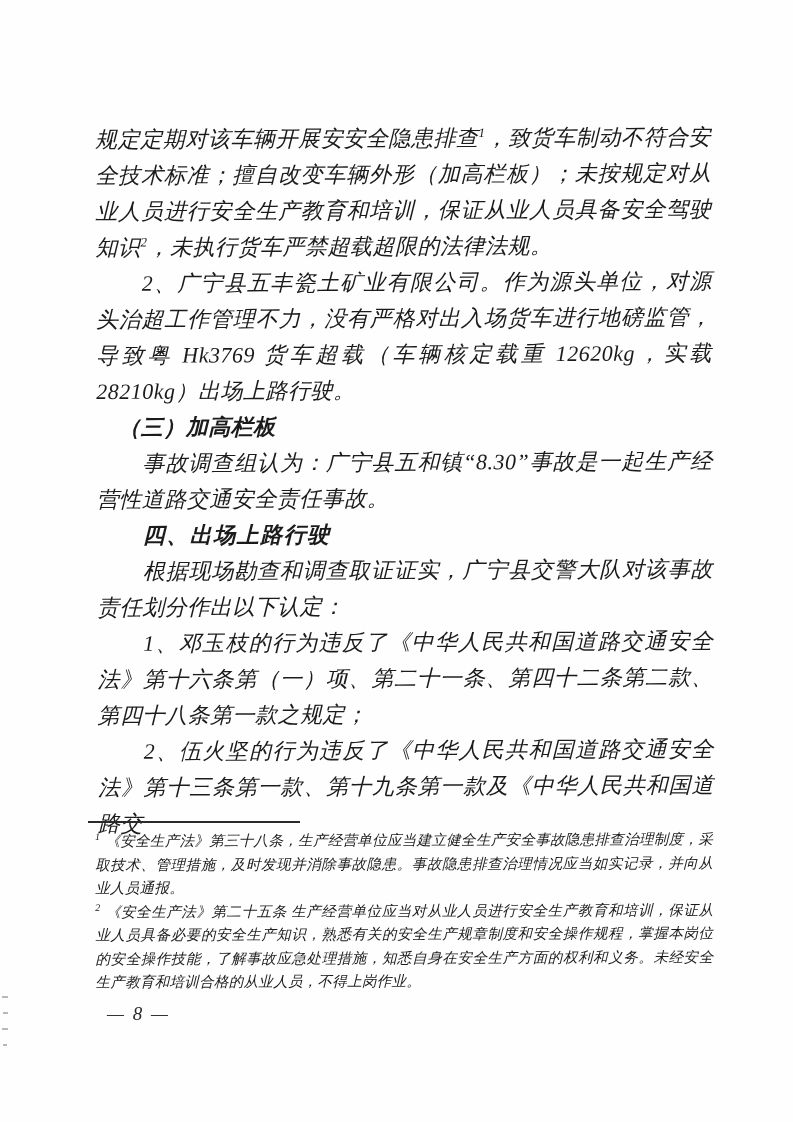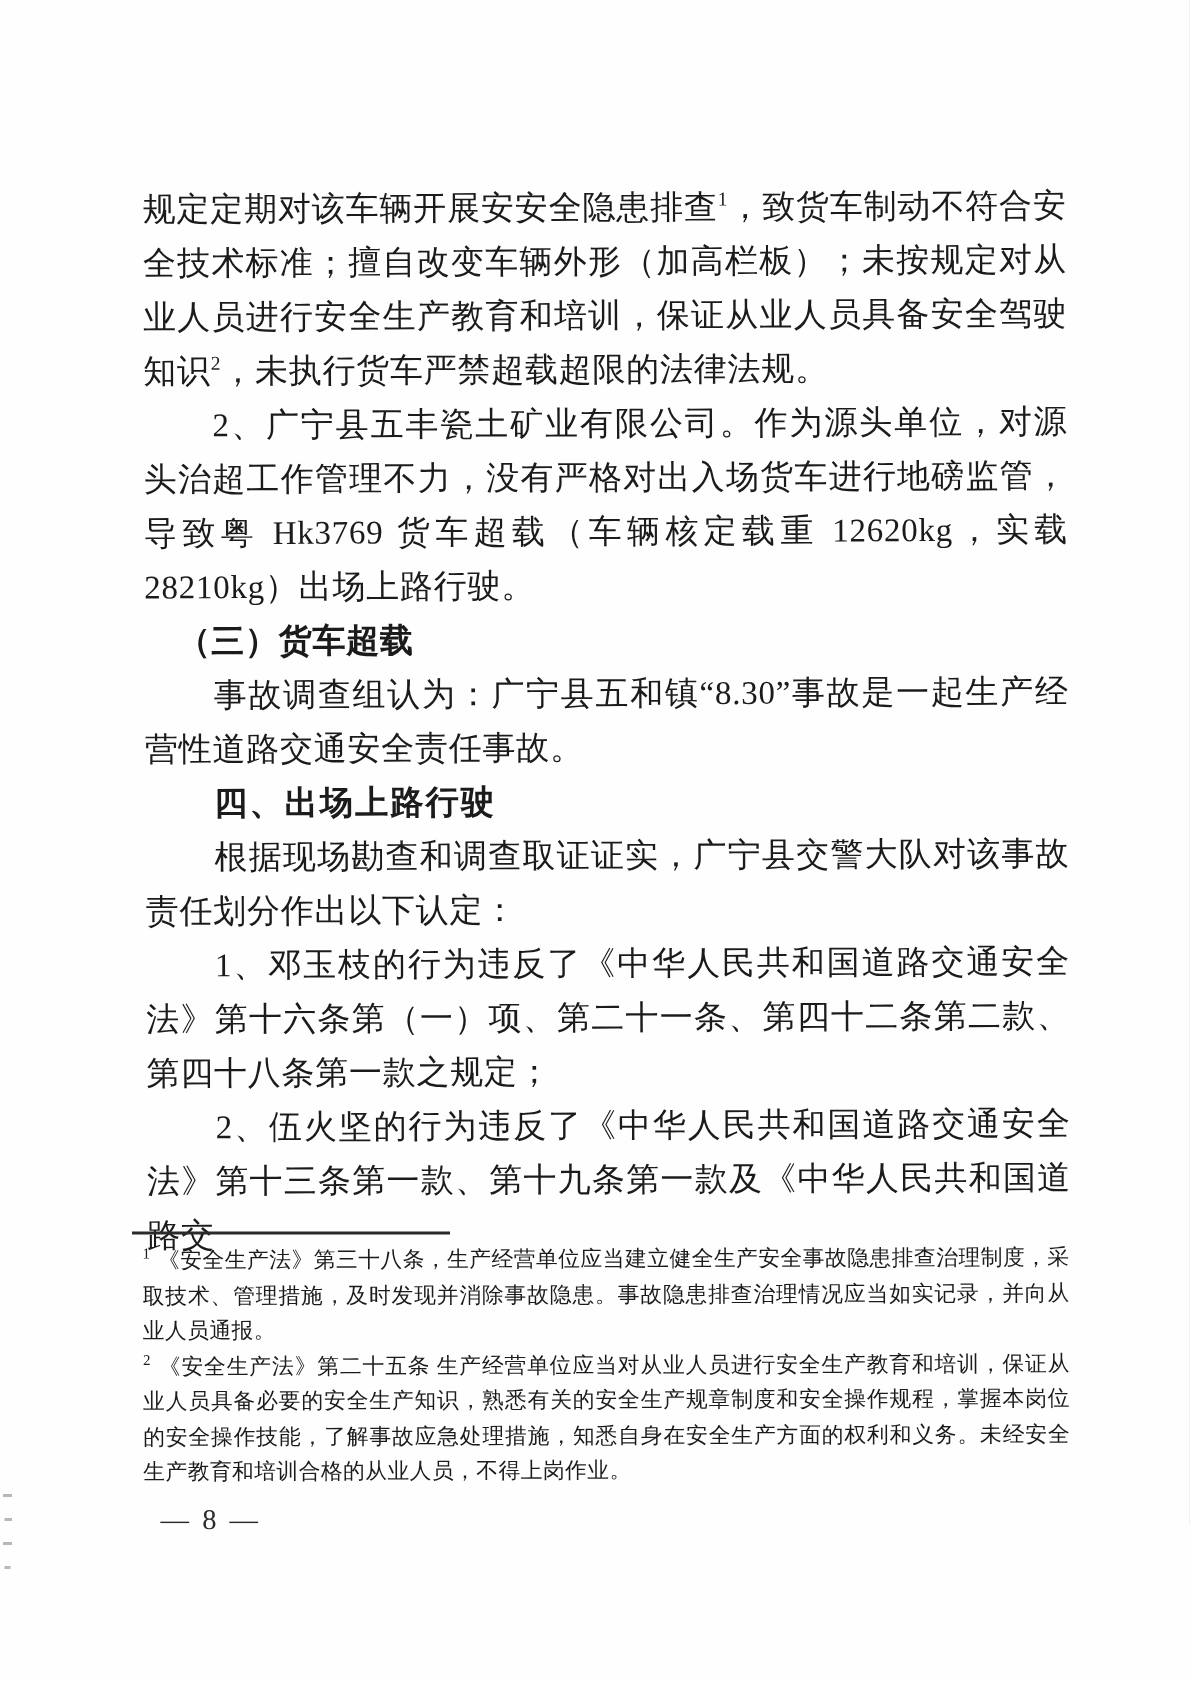--- a/index.html
+++ b/index.html
@@ -5,20 +5,21 @@
   html, body { margin: 0; padding: 0; background: #e8e8e8; }
   .page {
     position: relative;
     width: 793px;
     height: 1122px;
     margin: 0 auto;
     background: #fefefe;
     overflow: hidden;
     font-family: "Liberation Serif", "DejaVu Serif", serif;
     color: #1b1b1b;
+    font-style: italic;
   }
   .content {
     position: absolute;
     left: 95px;
     top: 122px;
     width: 616px;
     transform: rotate(-0.25deg);
     transform-origin: left top;
   }
   .para {
@@ -90,21 +91,21 @@
   .artifact-4 { left: 3px; top: 1044px; width: 4px; height: 2px; }
 </style>
 </head>
 <body>
 
 <div class="page">
 
   <div class="content">
       <p class="para body indent-0"><span>规定定期对该车辆开展安安全隐患排查</span><sup>1</sup><span>，致货车制动不符合安全技术标准；擅自改变车辆外形（加高栏板）；未按规定对从业人员进行安全生产教育和培训，保证从业人员具备安全驾驶知识</span><sup>2</sup><span>，未执行货车严禁超载超限的法律法规。</span></p>
       <p class="para body indent-2"><span>2、广宁县五丰瓷土矿业有限公司。作为源头单位，对源头治超工作管理不力，没有严格对出入场货车进行地磅监管，导致粤 Hk3769 货车超载（车辆核定载重 12620kg，实载 28210kg）出场上路行驶。</span></p>
-      <p class="para heading-serif indent-1"><span>（三）货车超载</span></p>
+      <p class="para heading-serif indent-1"><span>（三）加高栏板</span></p>
       <p class="para body indent-2"><span>事故调查组认为：广宁县五和镇“8.30”事故是一起生产经营性道路交通安全责任事故。</span></p>
       <p class="para heading-sans indent-2"><span>四、出场上路行驶</span></p>
       <p class="para body indent-2"><span>根据现场勘查和调查取证证实，广宁县交警大队对该事故责任划分作出以下认定：</span></p>
       <p class="para body indent-2"><span>1、邓玉枝的行为违反了《中华人民共和国道路交通安全法》第十六条第（一）项、第二十一条、第四十二条第二款、第四十八条第一款之规定；</span></p>
       <p class="para body indent-2"><span>2、伍火坚的行为违反了《中华人民共和国道路交通安全法》第十三条第一款、第十九条第一款及《中华人民共和国道路交</span></p>
     </div>
 
   <div class="footnote-separator"></div>
 
   <div class="footnotes">

